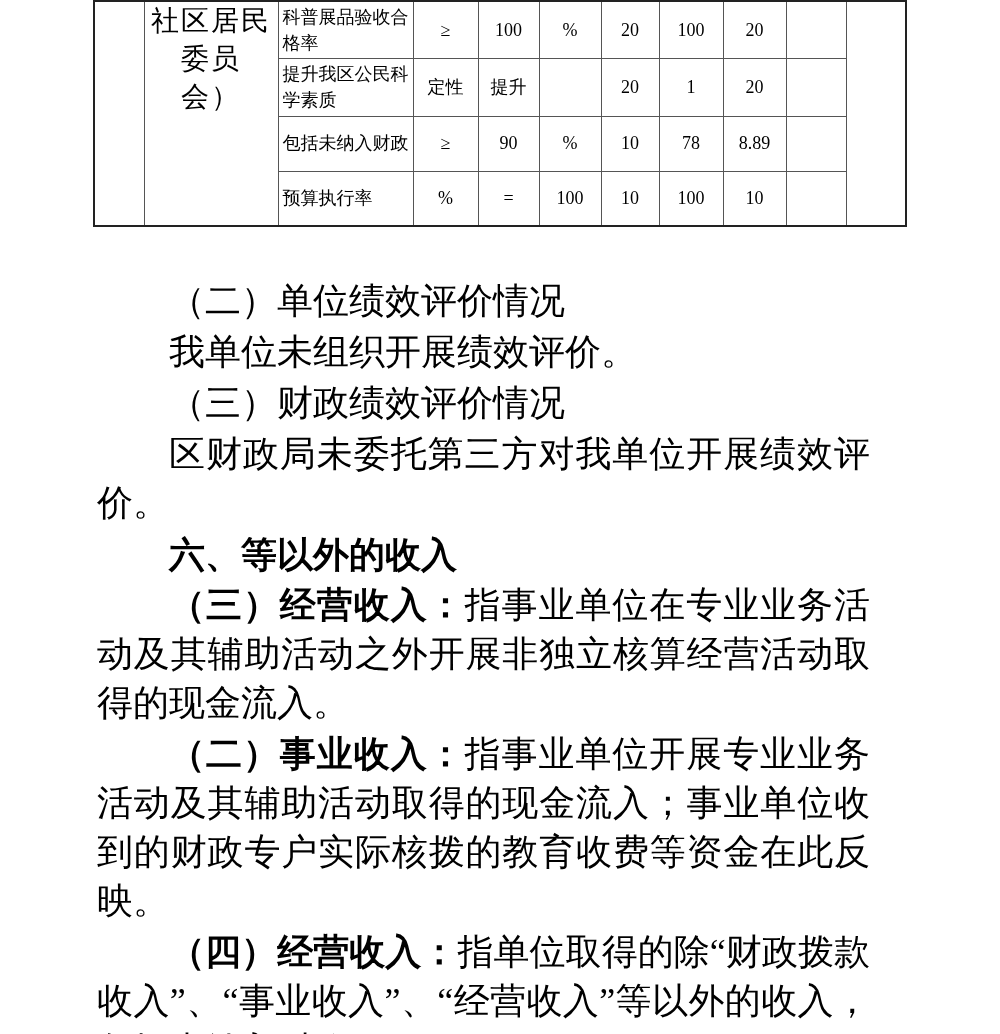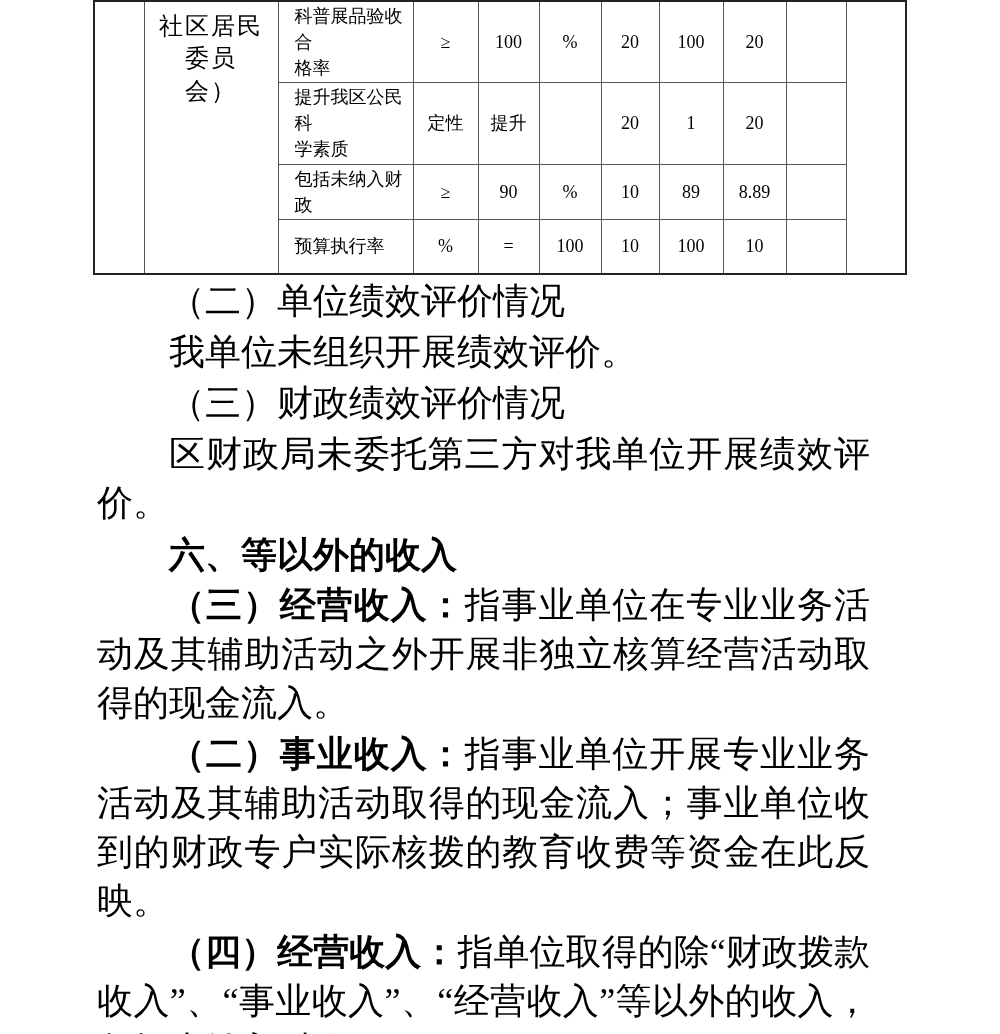--- a/index.html
+++ b/index.html
@@ -30,27 +30,27 @@
     font-size: 18px;
     line-height: 1.45;
     text-align: center;
     vertical-align: middle;
     padding: 1px 2px;
     white-space: pre-line;
     overflow: hidden;
   }
   .perf-table td.cell-indicator {
     text-align: left;
-    padding-left: 16px;
+    padding-left: 4px;
     padding-right: 2px;
   }
   .perf-table td.cell-group {
     vertical-align: top;
-    padding-top: 8px;
-    font-size: 24px;
+    padding-top: 0;
+    font-size: 28px;
     letter-spacing: 2px;
     line-height: 1.35;
   }
   .row-1 { height: 57px; }
   .row-2 { height: 58px; }
   .row-3 { height: 55px; }
   .row-4 { height: 55px; }
 
   
   .content {
@@ -120,21 +120,21 @@
         <td>1</td>
         <td>20</td>
         <td></td>
       </tr>
       <tr class="row-3">
         <td class="cell-indicator">包括未纳入财政</td>
         <td>≥</td>
         <td>90</td>
         <td>%</td>
         <td>10</td>
-        <td>89</td>
+        <td>78</td>
         <td>8.89</td>
         <td></td>
       </tr>
       <tr class="row-4">
         <td class="cell-indicator">预算执行率</td>
         <td>%</td>
         <td>=</td>
         <td>100</td>
         <td>10</td>
         <td>100</td>

